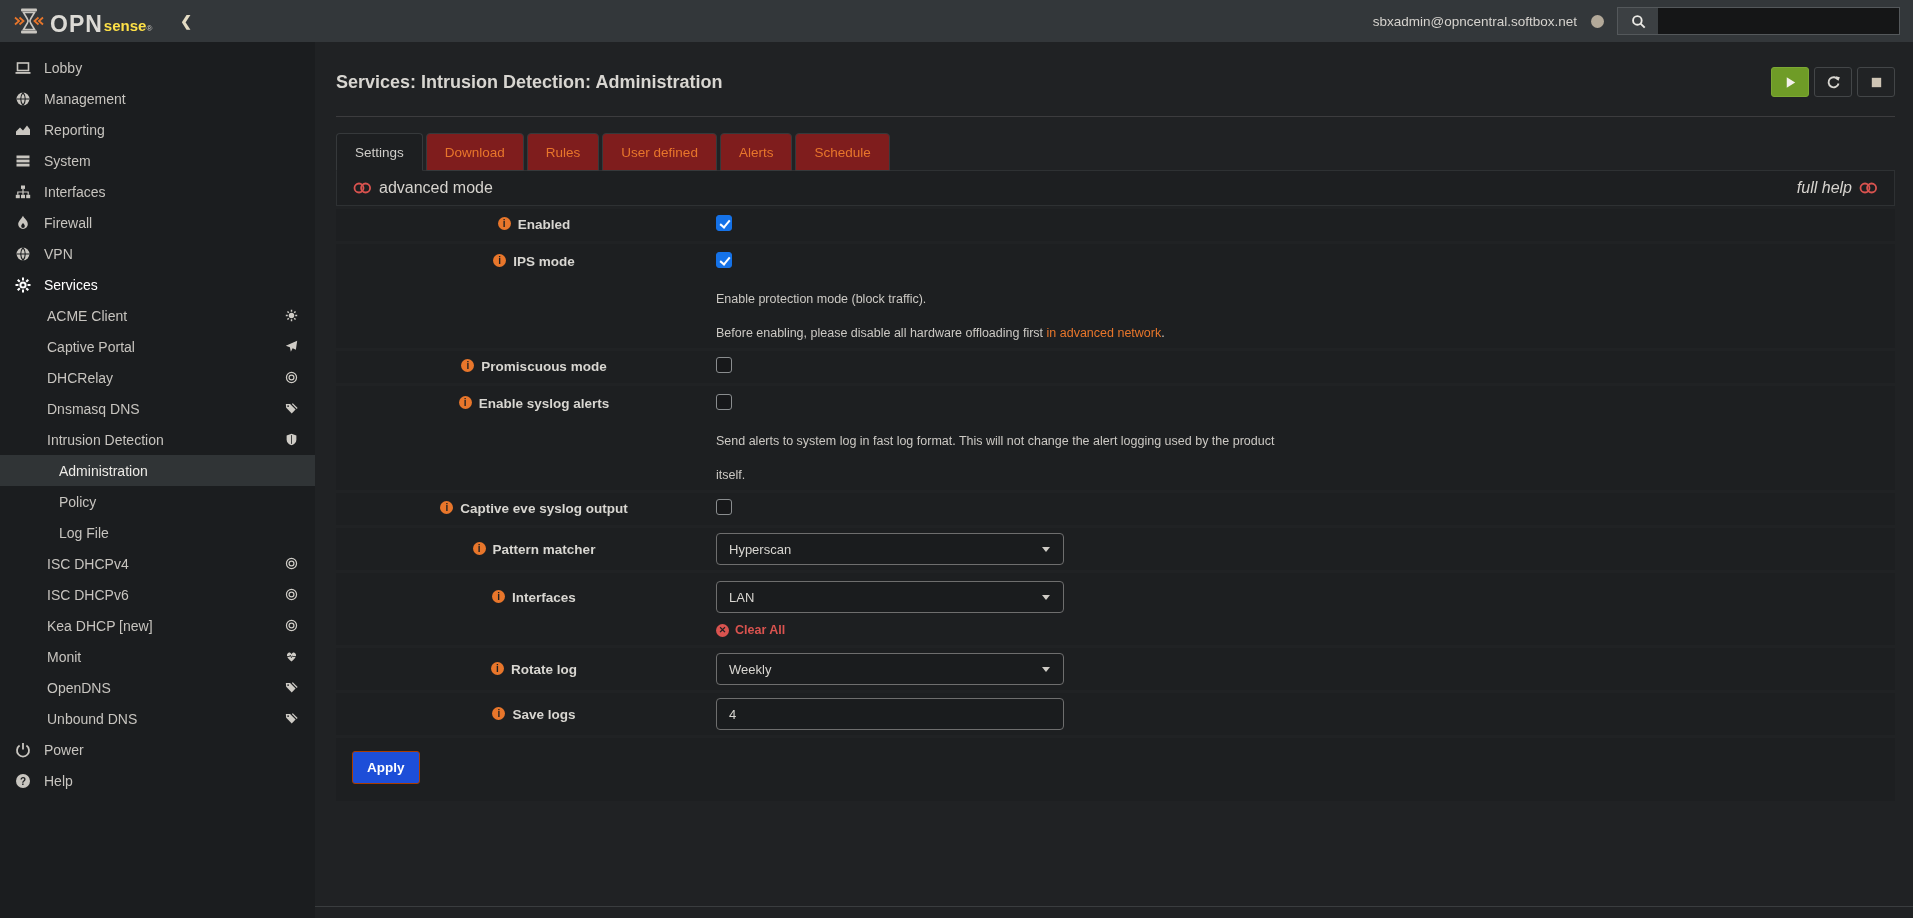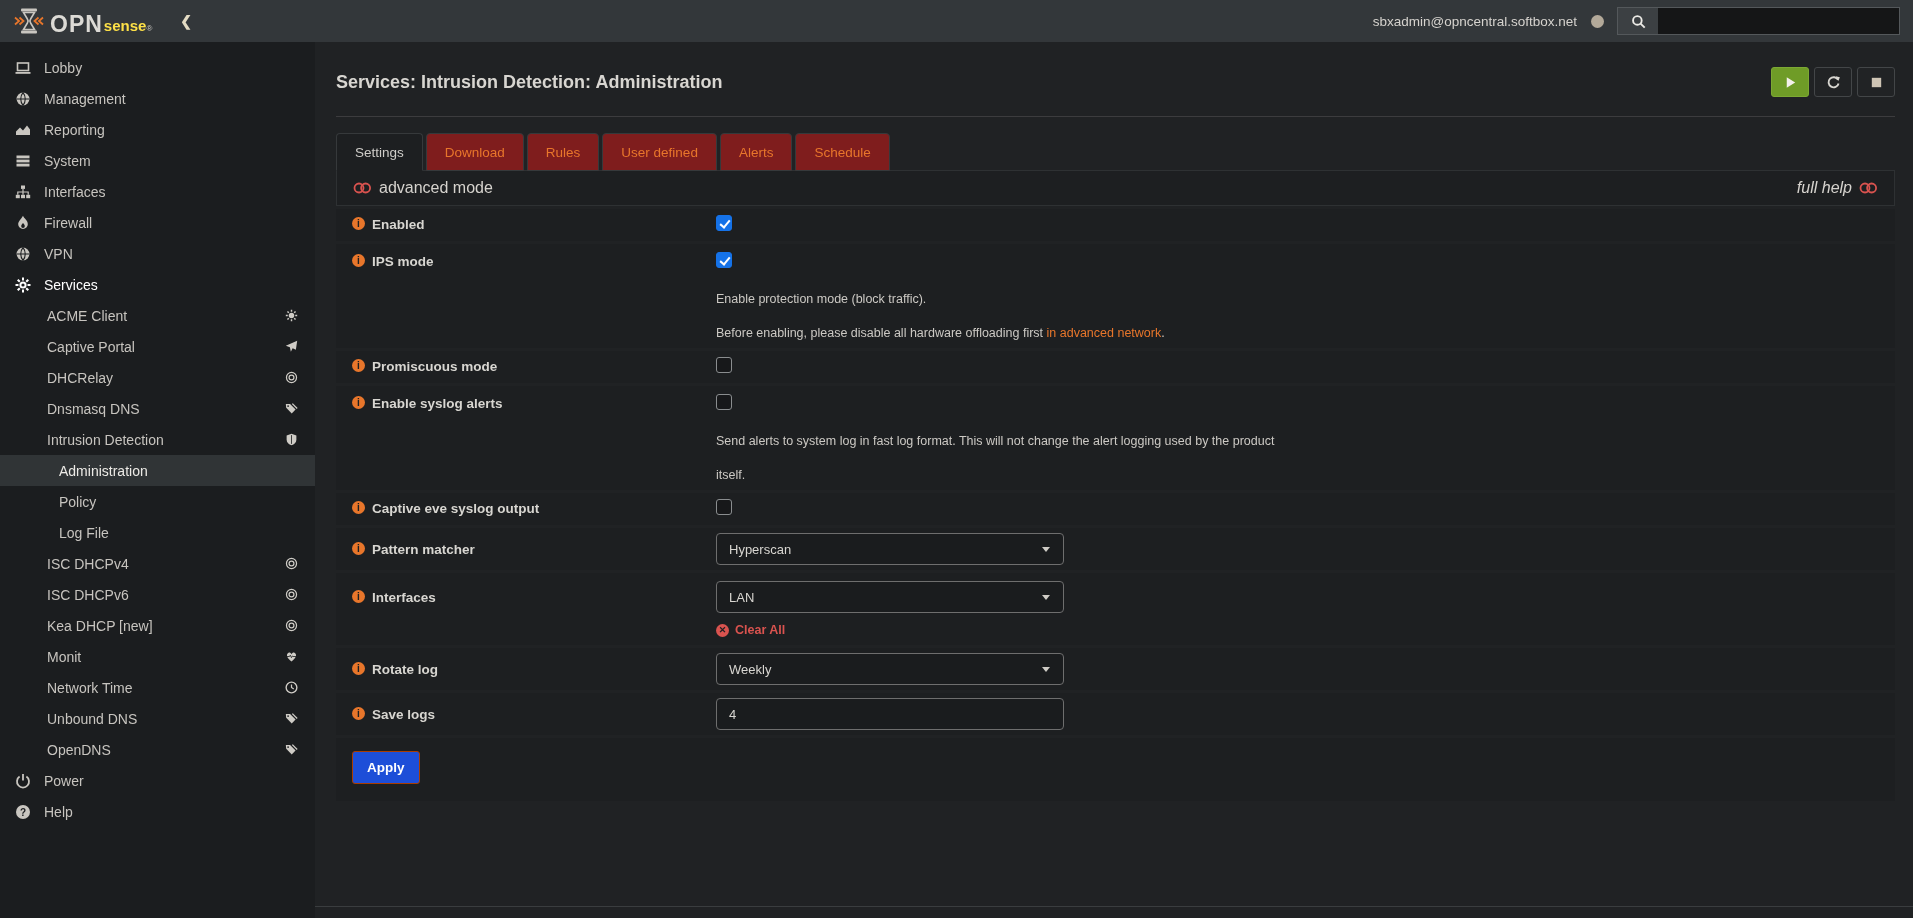--- a/index.html
+++ b/index.html
@@ -52,21 +52,21 @@
 
   
   .adv-bar { background:#1d1f21; border:1px solid #2e3133; padding:8px 16px; display:flex; align-items:center;
     margin-bottom:3px; }
   .toggle-ctl { display:flex; align-items:center; gap:7px; cursor:pointer; color:#d6d3ce; font-size:16px; }
   .adv-right { margin-left:auto;font-style:italic; }
   .tgl { color:#d9534f; }
 
   .frow { display:flex; background:#1d1f21; margin-bottom:3px; padding:6px 0; }
   .frow.tall { padding:8px 0; }
-  .fl { flex:0 0 380px; padding-left:16px; display:flex; align-items:flex-start; padding-top:2px; }
+  .fl { flex:0 0 380px; padding-left:16px; display:flex; align-items:flex-start; padding-top:2px;justify-content:center; }
   .info { display:inline-block; width:13px; height:13px; border-radius:50%; background:#e8762b;
     color:#1d1f21; font-size:10px; font-weight:bold; text-align:center; line-height:13px; margin-right:7px; flex:0 0 13px;
     cursor:pointer; }
   .info::before { content:"i"; }
   .flabel { color:#d8d6d1; font-size:13.5px; font-weight:bold; }
   .fc { flex:1; }
 
   .cb { display:inline-block; width:16px; height:16px; border-radius:3px; border:1px solid #8a8d8f;
     background:#17181a; cursor:pointer; position:relative; }
   .cb.checked { background:#1572e8; border-color:#1572e8; }
@@ -338,33 +338,27 @@
         <use href="#i-bullseye"></use>
       </svg>
     </div>
   <div class="nav-item lvl2">
       <span class="nav-label">Monit</span>
       <svg class="right-ico">
         <use href="#i-heart"></use>
       </svg>
     </div>
   <div class="nav-item lvl2">
-      <span class="nav-label">Network Time</span>
-      <svg class="right-ico">
-        <use href="#i-clock"></use>
+      <span class="nav-label">OpenDNS</span>
+      <svg class="right-ico">
+        <use href="#i-tags"></use>
       </svg>
     </div>
   <div class="nav-item lvl2">
       <span class="nav-label">Unbound DNS</span>
-      <svg class="right-ico">
-        <use href="#i-tags"></use>
-      </svg>
-    </div>
-  <div class="nav-item lvl2">
-      <span class="nav-label">OpenDNS</span>
       <svg class="right-ico">
         <use href="#i-tags"></use>
       </svg>
     </div>
   <div class="nav-item lvl1">
       <svg class="ico">
         <use href="#i-power"></use>
       </svg>
       <span class="nav-label">Power</span>
     </div>

